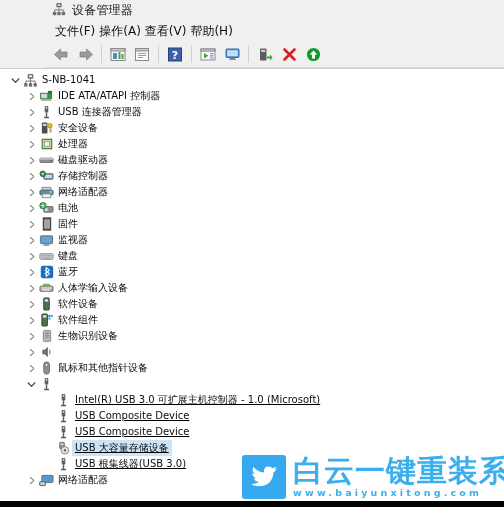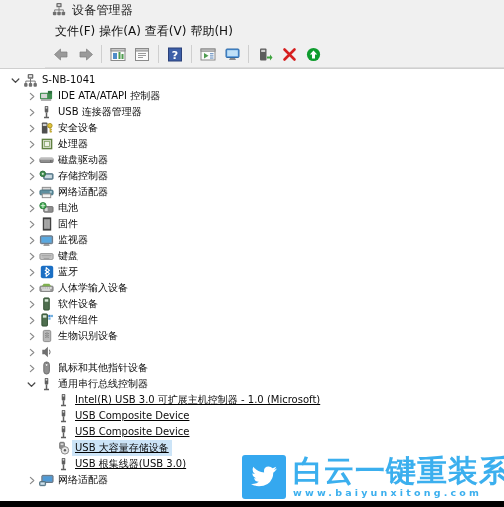--- a/index.html
+++ b/index.html
@@ -530,21 +530,20 @@
             </svg>
         </span>
         <span class="ico">
           <svg width="13" height="14" viewBox="0 0 13 15">
             <rect x="4.6" y="1" width="3.8" height="7" rx="1" fill="#5f5f5f"></rect>
             <circle cx="6.5" cy="3" r="1" fill="#d8d8d8"></circle>
             <path d="M6.5 8 v5" stroke="#5f5f5f" stroke-width="1.6"></path>
             <rect x="3.8" y="12.6" width="5.4" height="1.6" fill="#5f5f5f"></rect>
           </svg>
         </span>
-        <span class="lbl">通用串行总线控制器</span>
       </div>
 
       <div class="row lvl2">
         <span class="ico">
           <svg width="13" height="14" viewBox="0 0 13 15">
             <rect x="4.6" y="1" width="3.8" height="7" rx="1" fill="#5f5f5f"></rect>
             <circle cx="6.5" cy="3" r="1" fill="#d8d8d8"></circle>
             <path d="M6.5 8 v5" stroke="#5f5f5f" stroke-width="1.6"></path>
             <rect x="3.8" y="12.6" width="5.4" height="1.6" fill="#5f5f5f"></rect>
           </svg>

